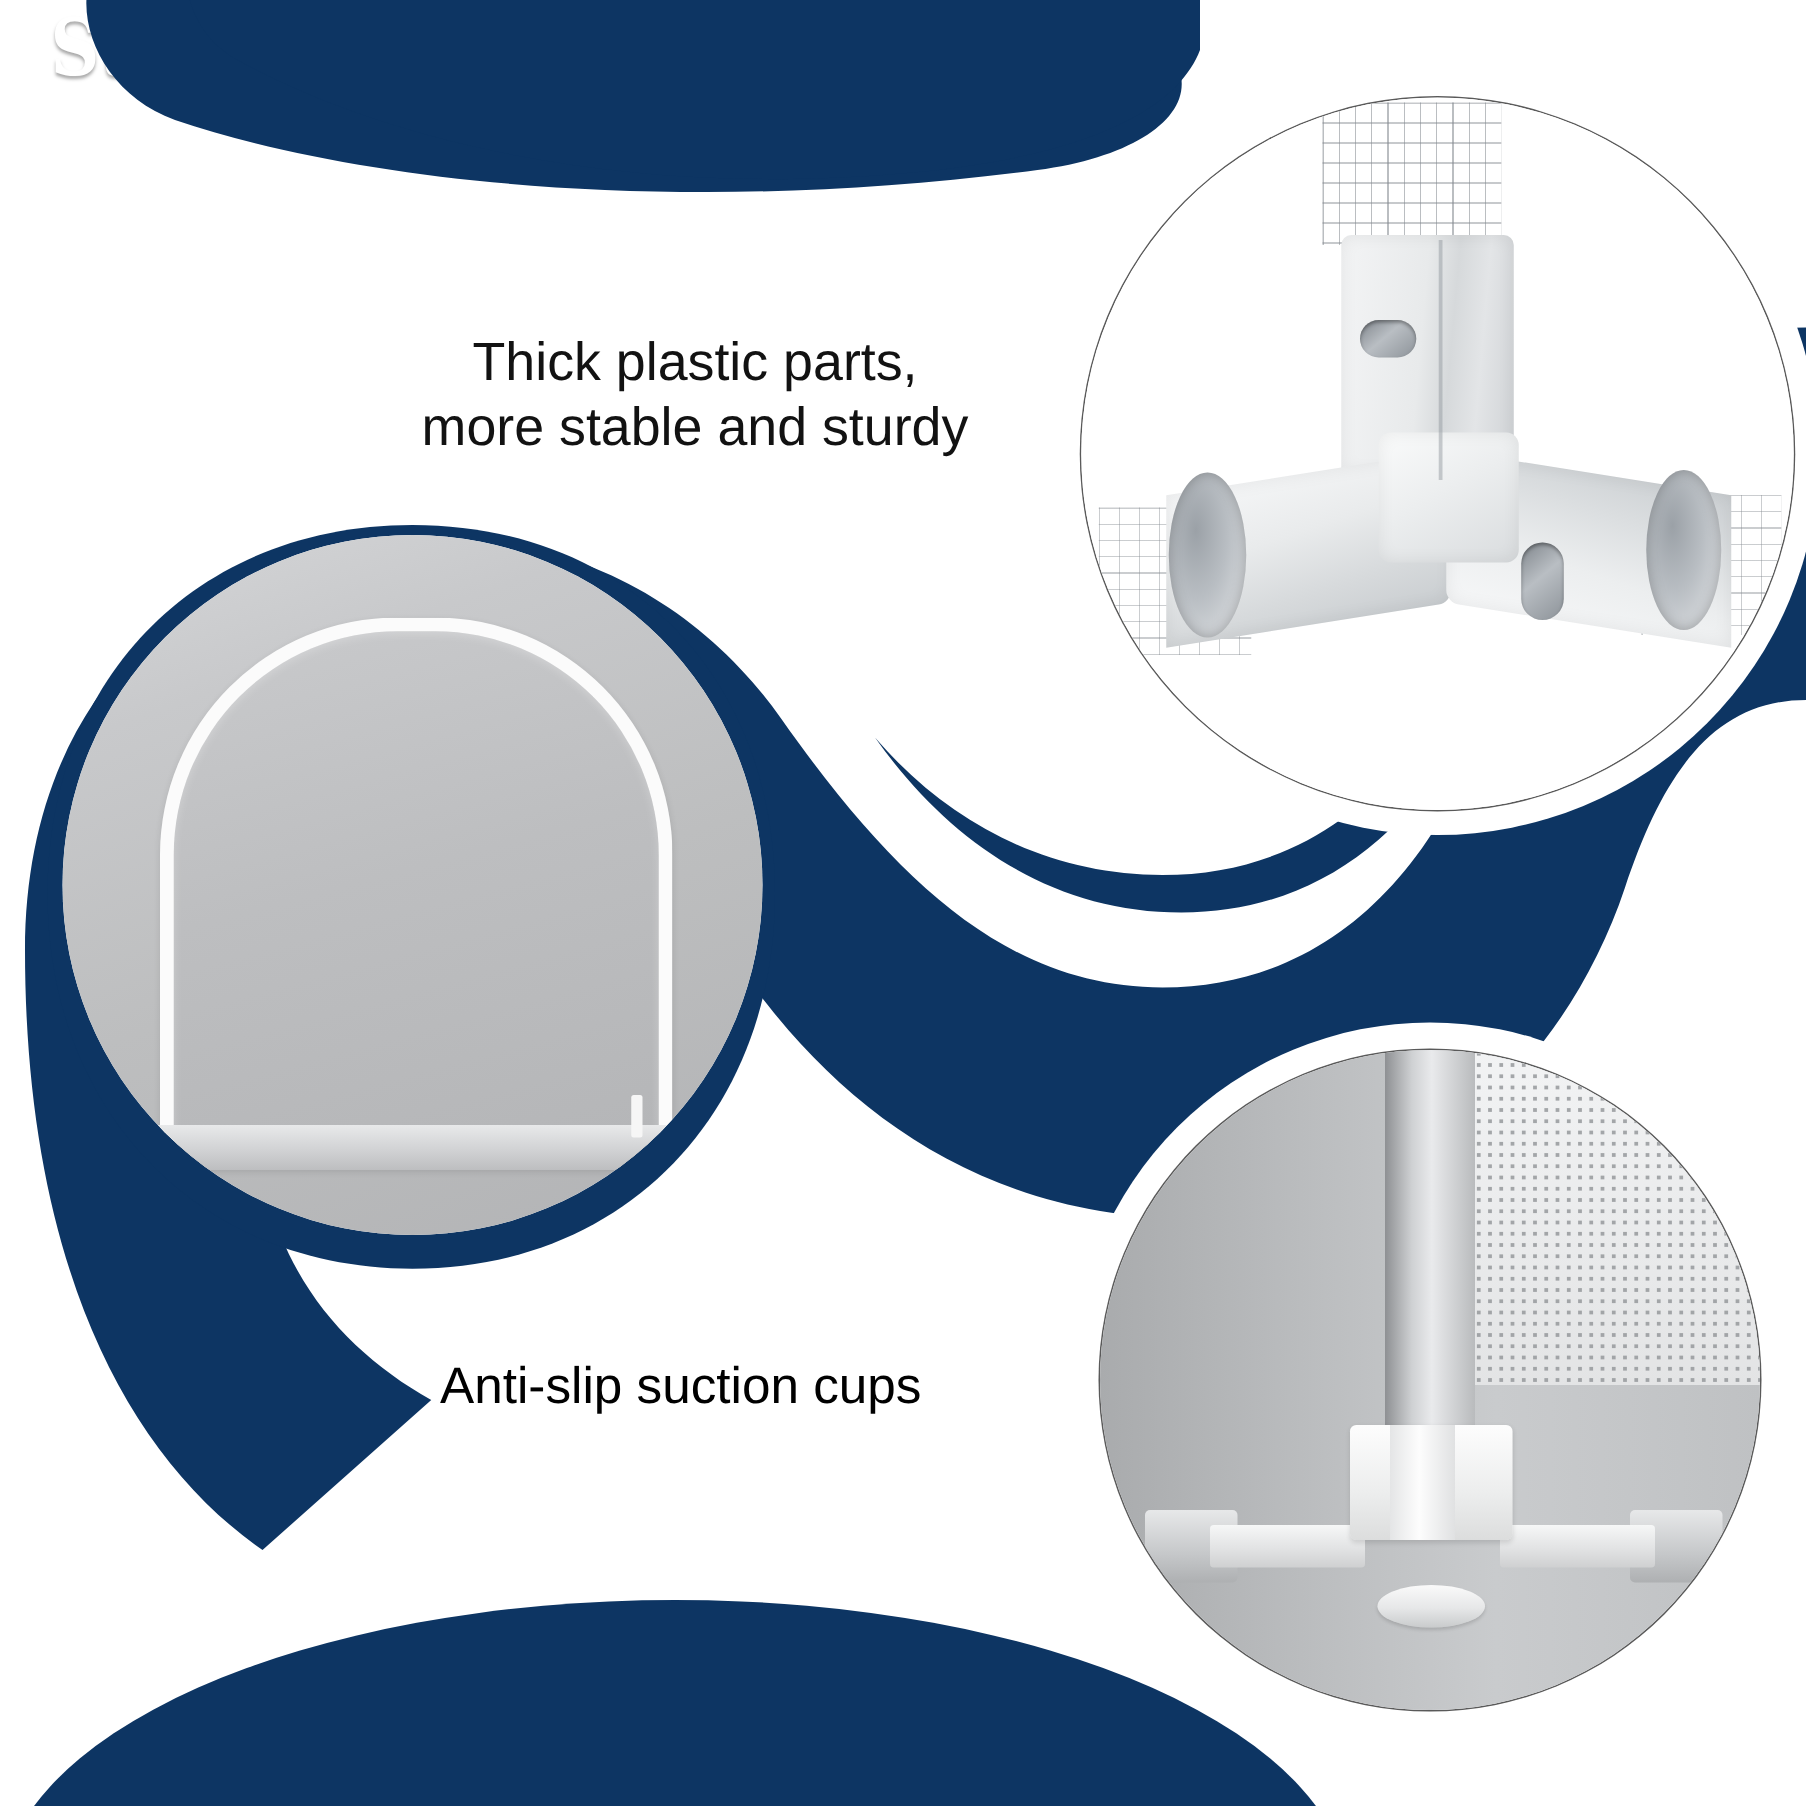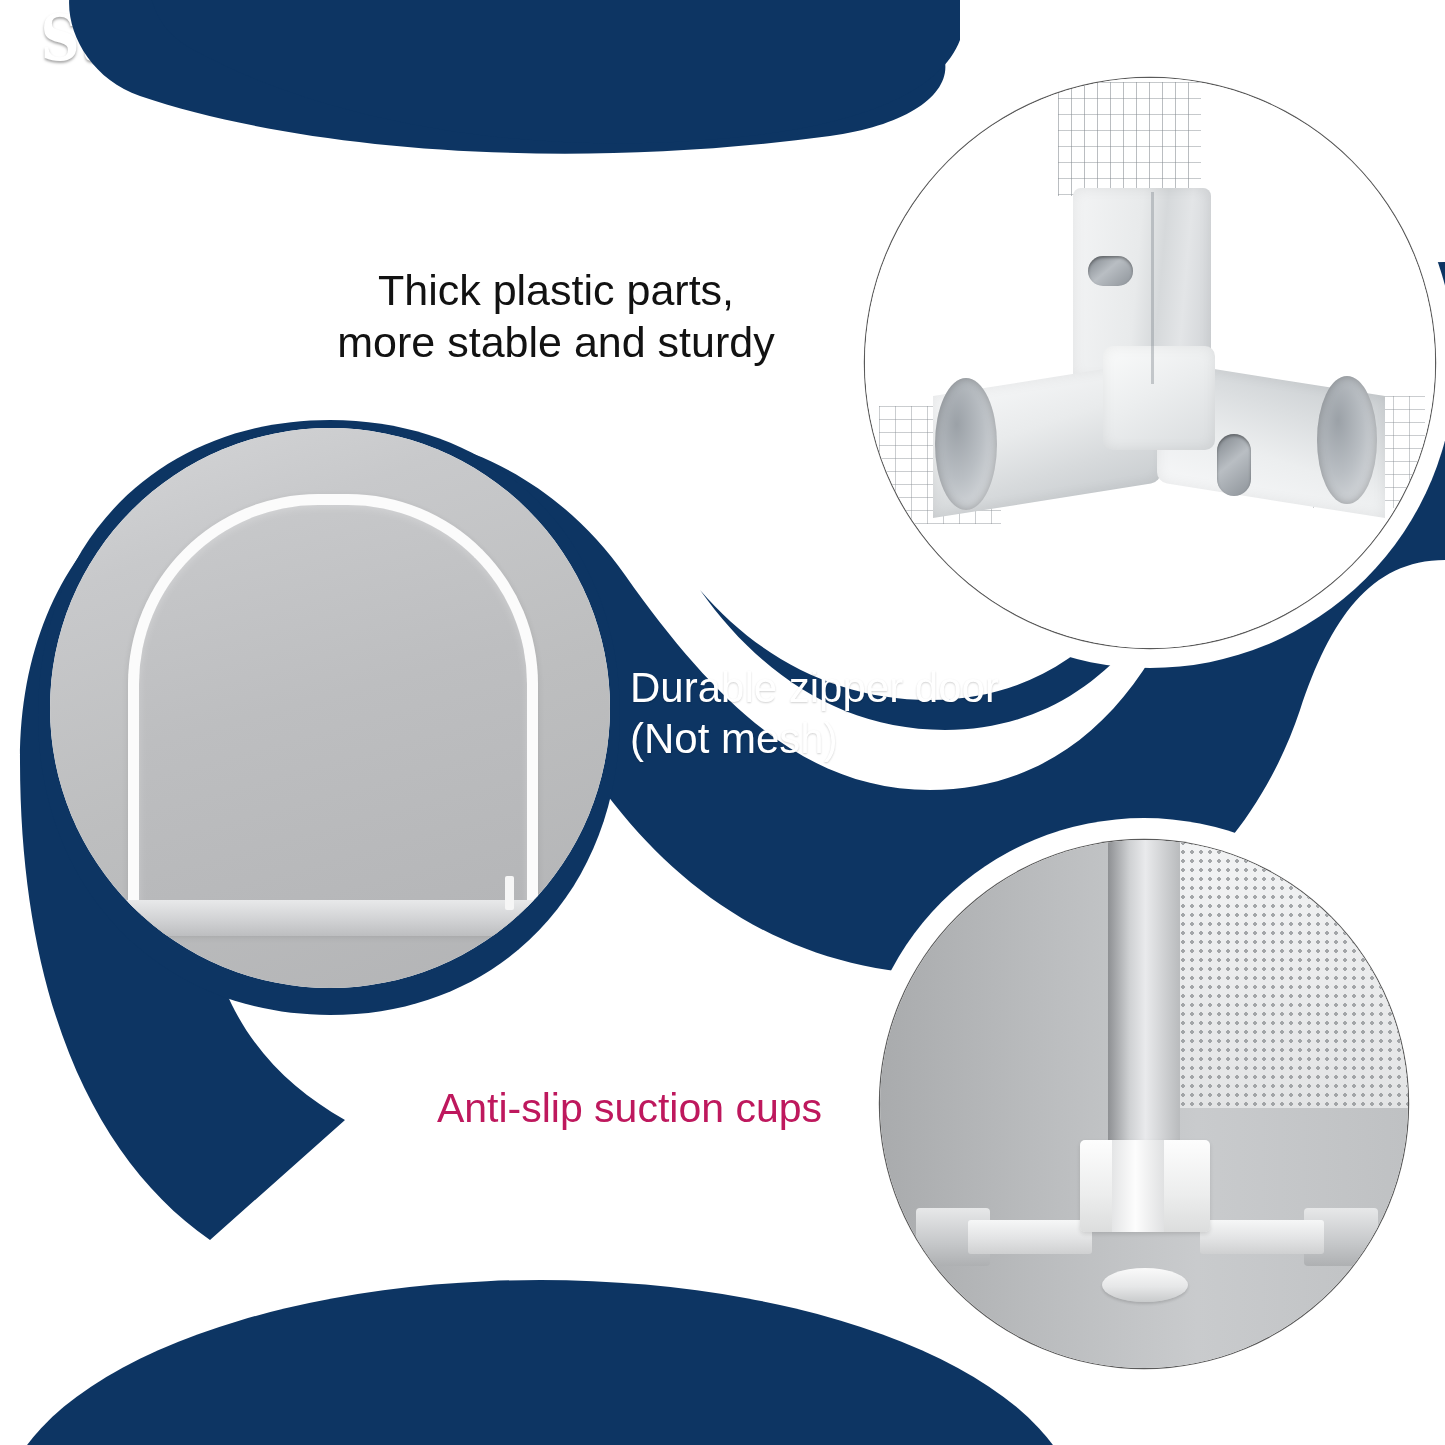--- a/index.html
+++ b/index.html
@@ -48,22 +48,22 @@
   #cap-zipper{
     left:630px;top:662px;width:470px;
     font-size:42px;
     color:#ffffff;
     text-align:left;
     text-shadow:0 1px 2px rgba(0,0,0,0.18);
   }
   #cap-suction{
     left:352px;top:1083px;width:470px;
     font-size:41px;
-    color:#be185d;
-    text-align:right;
+    color:#000000;
+    text-align:left;
   }
 
   
   .photo{
     position:absolute;
     border-radius:50%;
     overflow:hidden;
     background:#ffffff;
     box-shadow:0 0 0 1.2px #5a5a5a;
     z-index:30;
@@ -274,18 +274,16 @@
     <div id="suc-tee"></div>
     <div id="suc-tee-stem"></div>
     <div id="suc-cup"></div>
   </div>
 
   <div id="title">Stable Construction</div>
 
   <div class="caption" id="cap-plastic">Thick plastic parts,
 more stable and sturdy</div>
 
-  <div class="caption" id="cap-zipper">Durable zipper door
-(Not mesh)</div>
 
   <div class="caption" id="cap-suction">Anti-slip suction cups</div>
 
 </div>
 
 </body></html>

